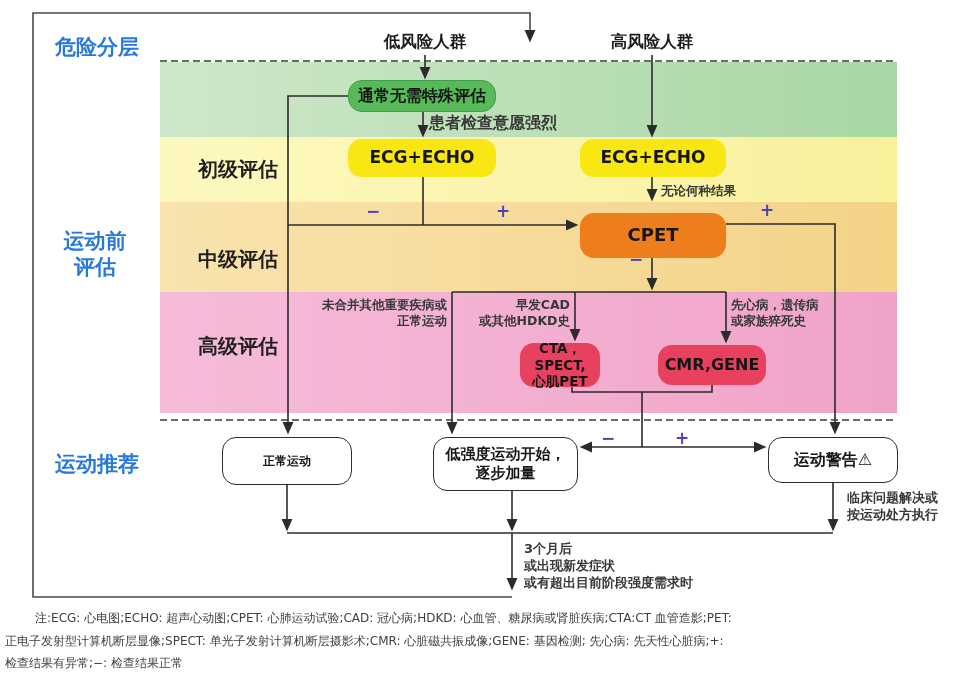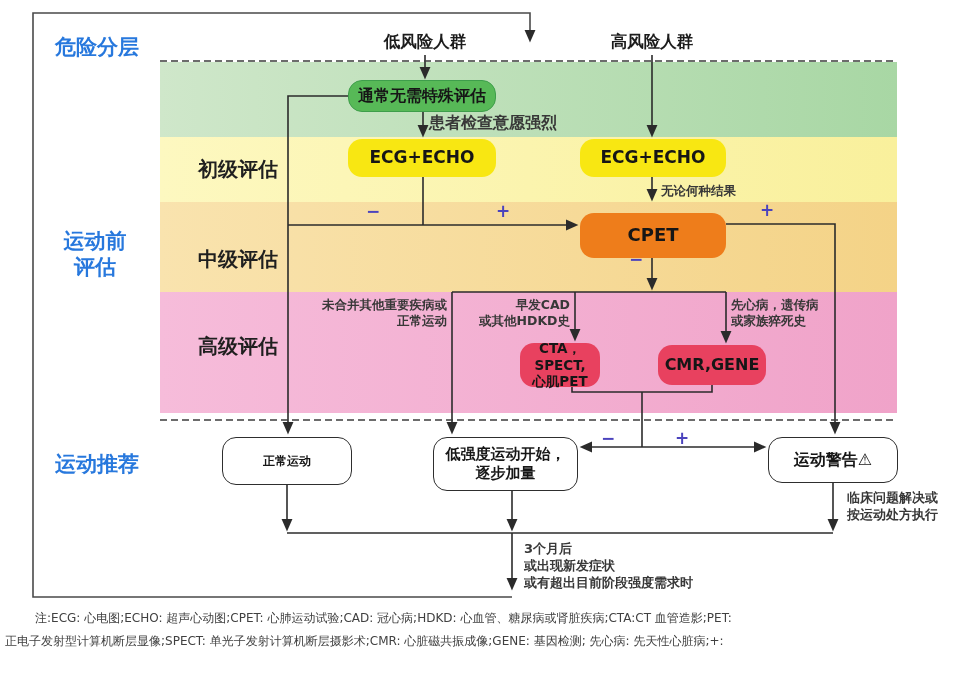--- a/index.html
+++ b/index.html
@@ -159,15 +159,16 @@
   <span class="pm layer-top" style="left:366px;top:203px;">−</span>
   <span class="pm layer-top" style="left:496px;top:203px;">+</span>
   <span class="pm layer-top" style="left:760px;top:202px;">+</span>
   <span class="pm layer-top" style="left:629px;top:251px;">−</span>
   <span class="pm layer-top" style="left:601px;top:430px;">−</span>
   <span class="pm layer-top" style="left:675px;top:430px;">+</span>
 
   <div class="note layer-top">
     <div class="indent">注:ECG: 心电图;ECHO: 超声心动图;CPET: 心肺运动试验;CAD: 冠心病;HDKD: 心血管、糖尿病或肾脏疾病;CTA:CT 血管造影;PET:</div>
     <div>正电子发射型计算机断层显像;SPECT: 单光子发射计算机断层摄影术;CMR: 心脏磁共振成像;GENE: 基因检测; 先心病: 先天性心脏病;+:</div>
+    <div>检查结果有异常;−: 检查结果正常</div>
   </div>
 
 </div>
 
 </body></html>

